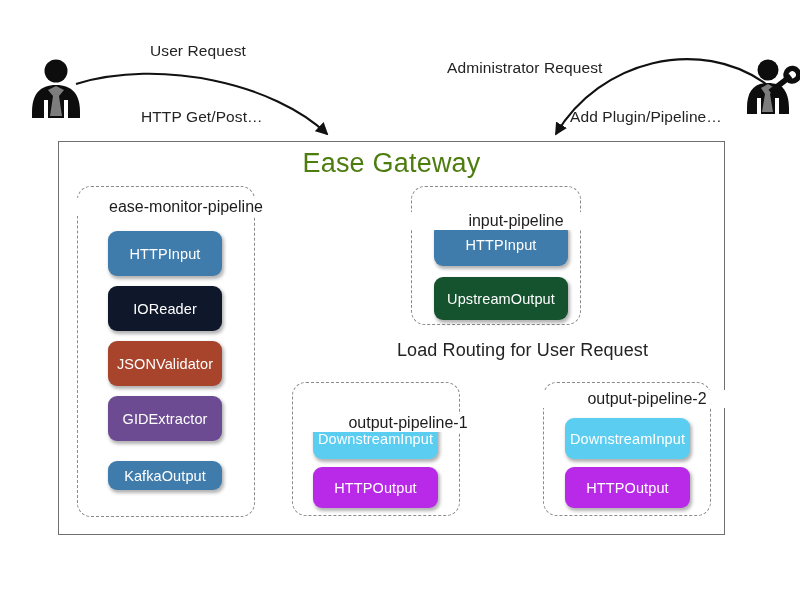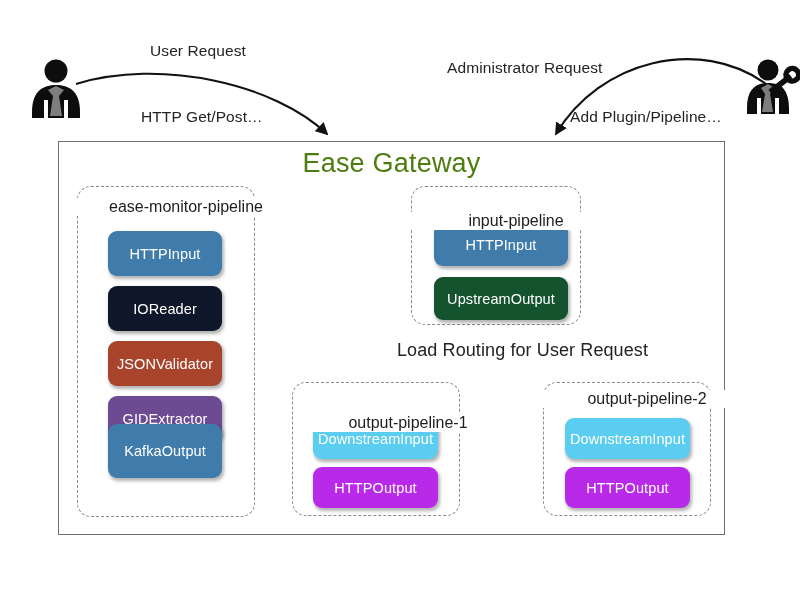--- a/index.html
+++ b/index.html
@@ -126,21 +126,21 @@
     z-index: 5;
     white-space: nowrap;
     letter-spacing: 0.1px;
   }
 
   
   #plugin-m0 { left: 108px; top: 231px; width: 114px; height: 45px; }
   #plugin-m1 { left: 108px; top: 286px; width: 114px; height: 45px; }
   #plugin-m2 { left: 108px; top: 341px; width: 114px; height: 45px; }
   #plugin-m3 { left: 108px; top: 396px; width: 114px; height: 45px; }
-  #plugin-m4 { left: 108px; top: 424px; width: 114px; height: 54px; }
+  #plugin-m4 { left: 108px; top: 461px; width: 114px; height: 29px; }
 
   
   #plugin-i0 { left: 434px; top: 223px; width: 134px; height: 43px; }
   #plugin-i1 { left: 434px; top: 277px; width: 134px; height: 43px; }
 
   
   #plugin-o1a { left: 313px; top: 418px; width: 125px; height: 41px; }
   #plugin-o1b { left: 313px; top: 467px; width: 125px; height: 41px; }
 
   

